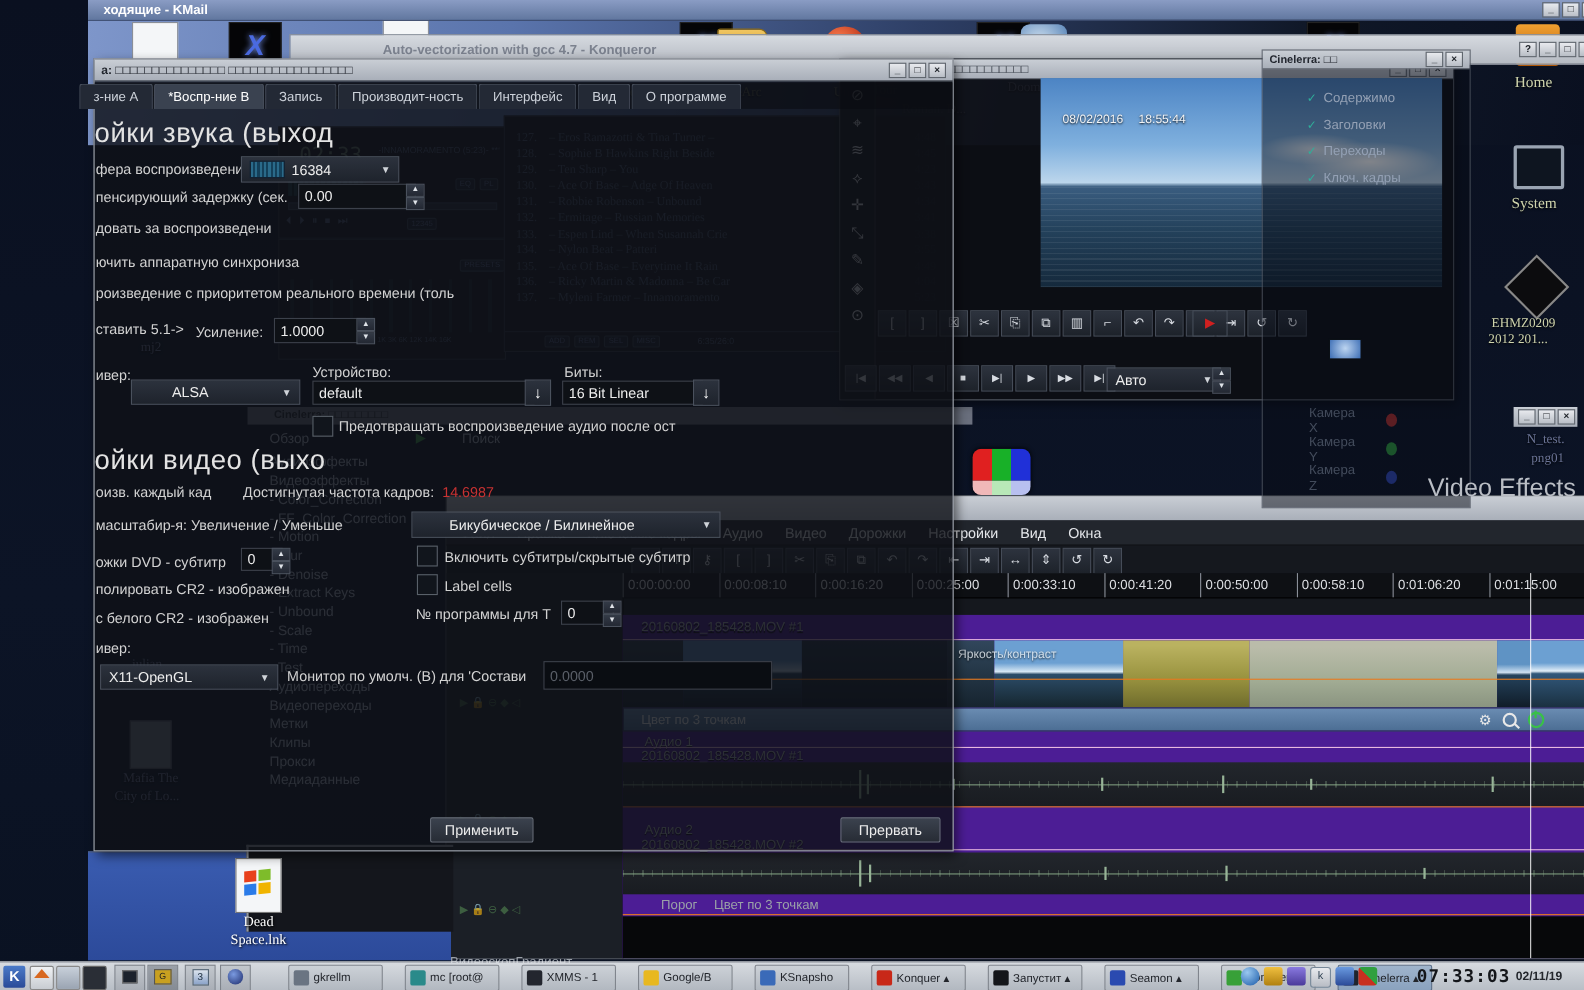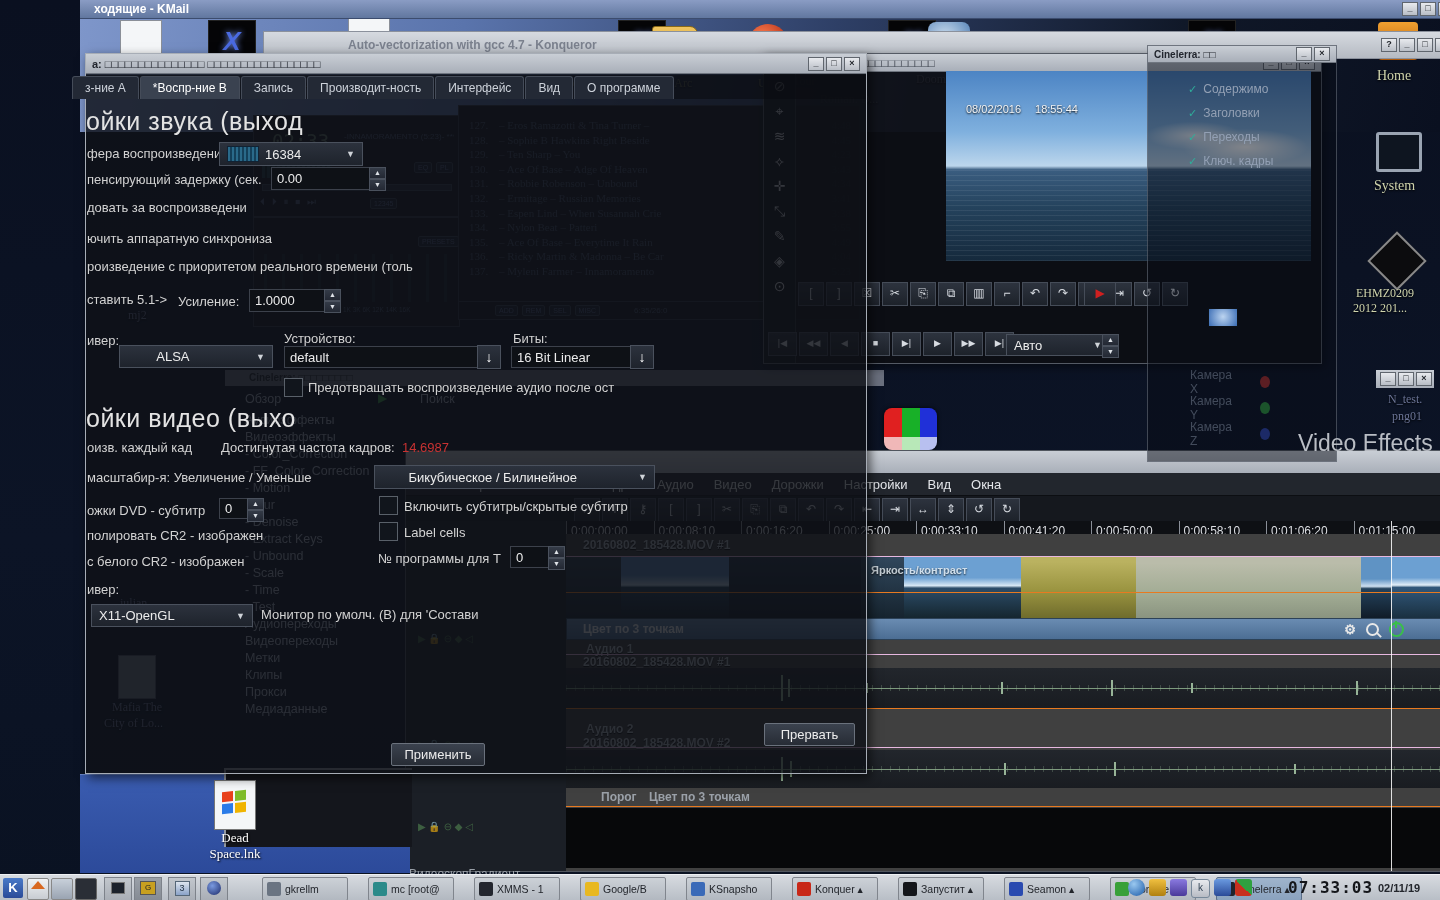--- a/index.html
+++ b/index.html
@@ -110,21 +110,21 @@
 
   
   .mwin{left:405px;top:450px;width:1035px;height:420px;background:#15181e;border:1px solid #50565e;z-index:6;}
   .mwin .tbar{height:22px;}
   .menubar{position:absolute;left:0;top:22px;width:100%;height:22px;background:#22262d;border-bottom:1px solid #0c0e12;
     display:flex;align-items:center;gap:20px;padding-left:12px;}
   .menubar span{color:#e4e6ea;font-size:13px;}
   .ruler{position:absolute;left:160px;top:70px;width:875px;height:22px;background:#0e1014;display:flex;border-bottom:1px solid #000;}
   .ruler div{flex:1;border-left:1px solid #8a8f98;color:#dcdee2;font-size:12px;padding:3px 0 0 4px;white-space:nowrap;overflow:hidden;}
   .patch{position:absolute;left:0;top:70px;width:160px;bottom:0;background:#1b1f26;border-right:1px solid #000;}
-  .tracks{position:absolute;left:160px;top:83px;width:875px;bottom:0;background:#404040;overflow:hidden;font-weight:bold;}
+  .tracks{position:absolute;left:160px;top:108px;width:875px;bottom:0;background:#4c1d95;overflow:hidden;}
   .tname{position:absolute;color:#aeb4bc;font-size:12px;text-shadow:0 1px 1px #000;}
   .hline{position:absolute;left:0;width:875px;height:1px;}
   .bluebar{position:absolute;left:0;width:875px;height:20px;background:linear-gradient(#6a8cb2,#4c6e94);
     border:1px solid #2c4258;display:flex;align-items:center;color:#eef2f6;font-size:12px;padding-left:16px;}
   .bb-ic{margin-left:auto;display:flex;gap:10px;margin-right:54px;align-items:center;}
   .gear{color:#e8e8e8;font-size:13px;}
   .mag{width:9px;height:9px;border:2px solid #e8e8e8;border-radius:50%;position:relative;}
   .mag::after{content:"";position:absolute;left:8px;top:9px;width:6px;height:2px;background:#e8e8e8;transform:rotate(45deg);}
   .pwr{width:11px;height:11px;border:2px solid #39c048;border-radius:50%;position:relative;}
   .pwr::after{content:"";position:absolute;left:4px;top:-3px;width:2px;height:7px;background:#39c048;}
@@ -711,25 +711,28 @@
       <span>▲</span>
       <span>▼</span>
     </div>
 
     <span class="dlb" style="left:1px;top:528px;">ивер:</span>
     <div class="cmb" style="left:5px;top:550px;width:146px;height:21px;">
       <span>X11-OpenGL</span>
       <span class="ar">▼</span>
     </div>
     <span class="dlb" style="left:175px;top:553px;">Монитор по умолч. (В) для 'Состави</span>
+    <div class="inp" style="left:408px;top:547px;width:196px;height:24px;background:#0a0d12;color:#5a5f68;">
+        <span>0.0000</span>
+      </div>
 
     <div class="pbtn" style="left:305px;top:689px;width:92px;height:21px;">
         <span>Применить</span>
       </div>
-    <div class="pbtn" style="left:678px;top:669px;width:89px;height:21px;">
+    <div class="pbtn" style="left:678px;top:689px;width:89px;height:21px;">
         <span>Прервать</span>
       </div>
   </div>
 
   <div class="ab taskbar">
     <div class="ql" style="left:3px;background:linear-gradient(#4a7ac8,#2a4a98);color:#fff;font-weight:bold;text-align:center;line-height:20px;font-size:13px;">K</div>
     <div class="ql" style="left:27px;background:linear-gradient(#f0f2f4,#c8ccd2);border:1px solid #888;">
         <div style="width:0;height:0;border-left:7px solid transparent;border-right:7px solid transparent;border-bottom:8px solid #d86820;margin:2px auto 0;"></div>
       </div>
     <div class="ql" style="left:51px;background:linear-gradient(#c8d0da,#9aa4b2);border:1px solid #888;"></div>

